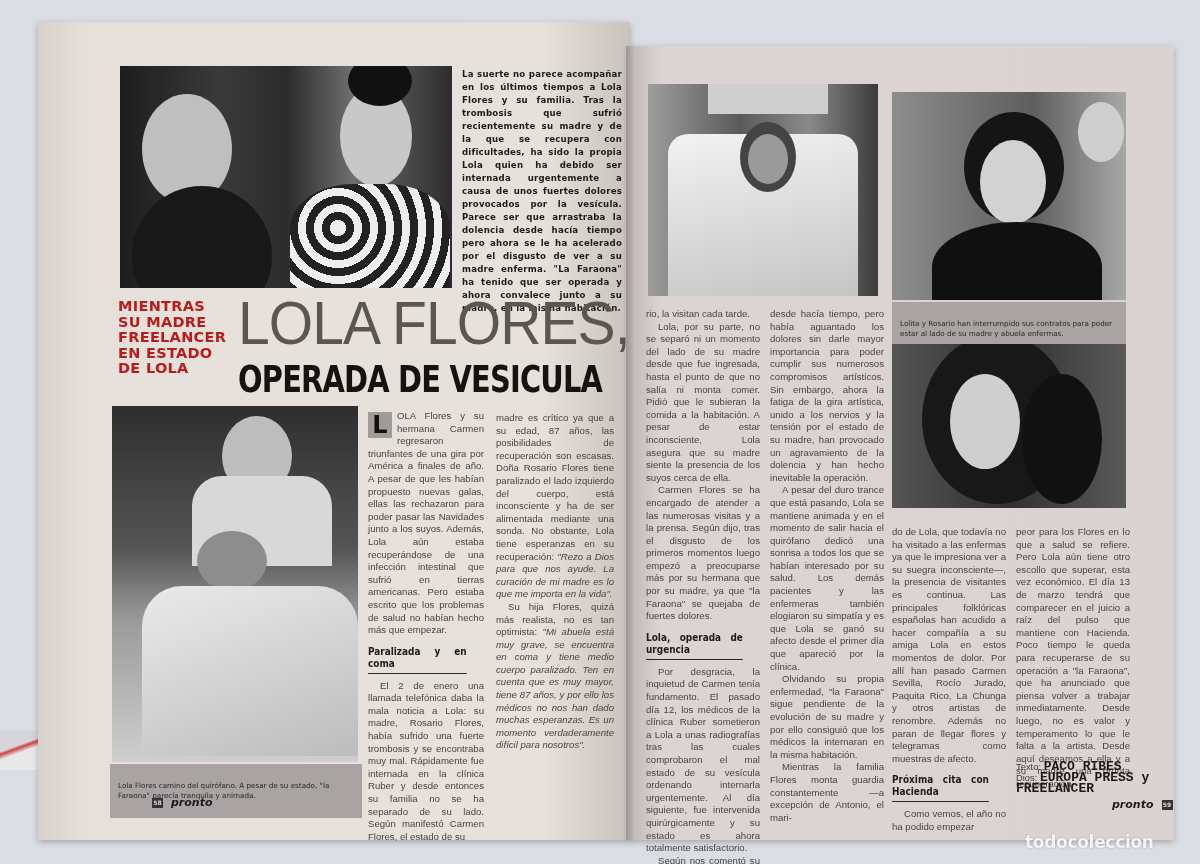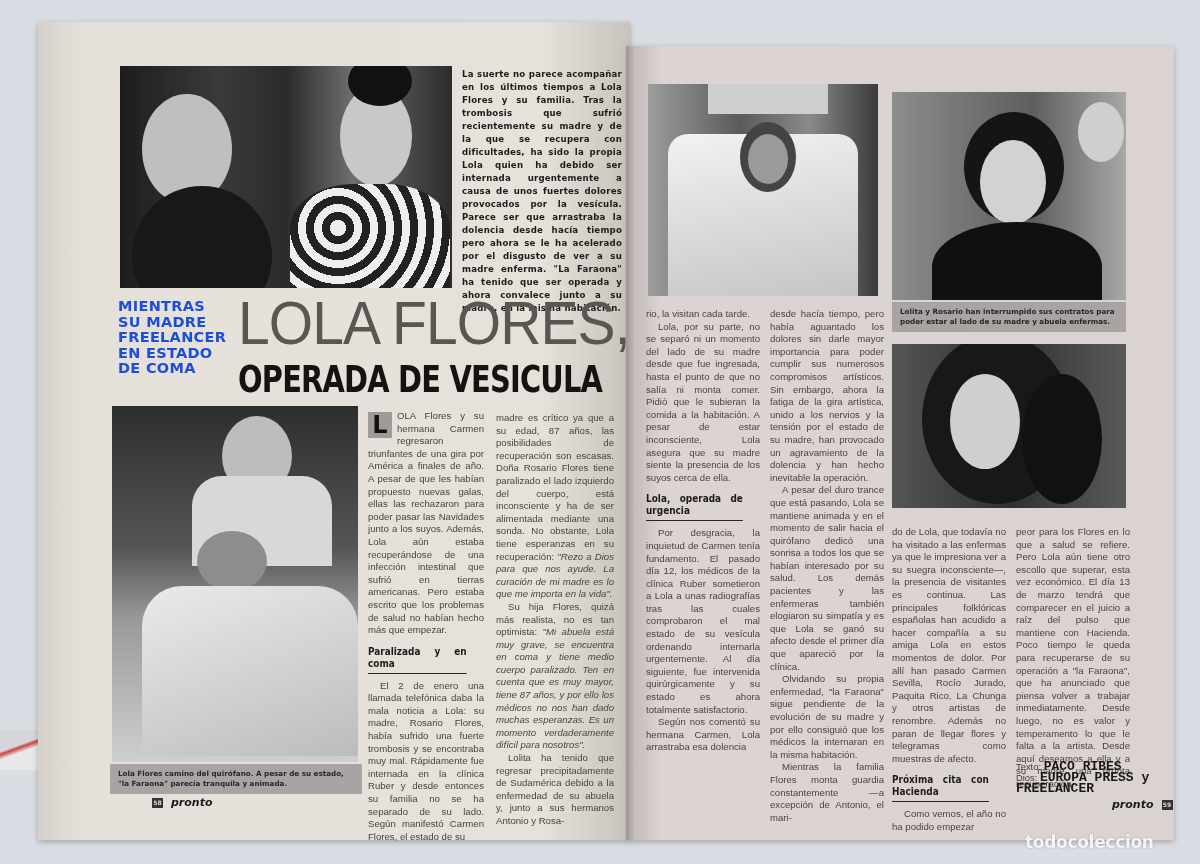--- a/index.html
+++ b/index.html
@@ -7,23 +7,23 @@
   .page{position:absolute;background:#e3ddd6;box-shadow:0 2px 6px rgba(0,0,0,.25);}
   #left-page{left:38px;top:22px;width:592px;height:818px;background:linear-gradient(90deg,#d6d1cb 0%,#e5e0da 8%,#e6e1db 85%,#c9c3bd 100%);}
   #right-page{left:628px;top:46px;width:546px;height:794px;background:linear-gradient(90deg,#bdb6b6 0%,#dcd4d2 6%,#dbd3d1 100%);}
   .photo{position:absolute;overflow:hidden;background:#2a2a2a;}
   .photo .fig{position:absolute;border-radius:50%;}
   .col{position:absolute;font-size:9.6px;line-height:12.6px;color:#4a4440;text-align:justify;}
   .col p{margin:0;text-indent:12px;}
   .col p.noind{text-indent:0;}
   .it{font-style:italic;}
   .sub{font-family:"DejaVu Sans",sans-serif;font-weight:bold;font-size:10.5px;line-height:12px;color:#1e1b19;margin:8px 0 6px 0;padding-bottom:4px;border-bottom:1.5px solid #2a2624;transform:scaleX(.85);transform-origin:left;}
-  .caption{position:absolute;background:#a9a4a3;font-family:"DejaVu Sans",sans-serif;font-weight:bold;font-size:7.2px;line-height:10px;color:#2a2626;padding:5px 8px;}
+  .caption{position:absolute;background:#a9a4a3;font-family:"DejaVu Sans",sans-serif;font-weight:normal;font-size:7.2px;line-height:10px;color:#2a2626;padding:17px 8px;}
   .lead{position:absolute;left:462px;top:68px;width:160px;font-family:"DejaVu Sans",sans-serif;font-weight:bold;font-size:8.6px;line-height:13px;color:#1f1b18;text-align:justify;letter-spacing:.2px;}
-  .kicker{position:absolute;left:118px;top:299px;width:120px;font-family:"DejaVu Sans",sans-serif;font-weight:900;font-size:14.5px;line-height:15.5px;color:#1d4ed8;letter-spacing:.3px;}
+  .kicker{position:absolute;left:118px;top:299px;width:120px;font-family:"DejaVu Sans",sans-serif;font-weight:900;font-size:14.5px;line-height:15.5px;color:#b91c1c;letter-spacing:.3px;}
   .headline{position:absolute;left:238px;top:293px;font-family:"Liberation Sans",sans-serif;font-size:62px;line-height:60px;color:#5b5651;letter-spacing:-1px;transform:scaleX(.92);transform-origin:left;white-space:nowrap;}
   .headline2{position:absolute;left:238px;top:360px;font-family:"DejaVu Sans",sans-serif;font-weight:bold;font-size:37px;line-height:40px;color:#15120f;letter-spacing:-1px;transform:scaleX(.78);transform-origin:left;white-space:nowrap;}
   .dropcap{float:left;width:24px;height:26px;background:#a09a98;color:#111;font-weight:bold;font-size:24px;line-height:26px;text-align:center;margin:2px 5px 0 0;font-family:"DejaVu Sans",sans-serif;}
   .footer{position:absolute;font-family:"DejaVu Sans",sans-serif;font-weight:bold;font-style:italic;font-size:11px;color:#1a1a1a;display:flex;align-items:center;gap:8px;padding-left:40px;}
   .pnum{display:inline-block;width:11px;height:10px;background:#333;color:#ddd;font-size:6px;line-height:10px;text-align:center;font-style:normal;}
   .credits{position:absolute;left:1016px;top:761px;font-size:9.4px;line-height:11px;color:#3e3a38;}
   .credits b{font-family:Liberation Mono, monospace;color:#1a1716;font-size:13px;}
   .watermark{position:absolute;left:1025px;top:832px;font-family:"DejaVu Sans",sans-serif;font-weight:bold;font-size:17px;color:#f4f4f6;letter-spacing:-.3px;text-shadow:0 0 2px rgba(0,0,0,.25);}
   .spine{position:absolute;left:626px;top:46px;width:10px;height:794px;background:linear-gradient(90deg,#9a9494,#c9c2c0);}
   .redstrip{position:absolute;left:0;top:730px;width:40px;height:40px;background:linear-gradient(160deg,#d6d6da 40%,#c44 45%,#e8e8e8 55%);}
@@ -44,21 +44,21 @@
   <div style="position:absolute;left:170px;top:118px;width:160px;height:110px;background:repeating-radial-gradient(circle at 30% 40%,#eee 0 8px,#222 8px 16px);border-radius:40% 40% 0 0;"></div>
 </div>
 
 <div class="lead">La suerte no parece acompañar en los últimos tiempos a Lola Flores y su familia. Tras la trombosis que sufrió recientemente su madre y de la que se recupera con dificultades, ha sido la propia Lola quien ha debido ser internada urgentemente a causa de unos fuertes dolores provocados por la vesícula. Parece ser que arrastraba la dolencia desde hacía tiempo pero ahora se le ha acelerado por el disgusto de ver a su madre enferma. "La Faraona" ha tenido que ser operada y ahora convalece junto a su madre, en la misma habitación.</div>
 
 <div class="kicker">
   <div>MIENTRAS</div>
   <div>SU MADRE</div>
   <div>FREELANCER</div>
   <div>EN ESTADO</div>
-  <div>DE COMA</div>
+  <div>DE LOLA</div>
 </div>
 <div class="headline">LOLA FLORES,</div>
 <div class="headline2">OPERADA DE VESICULA</div>
 
 <div class="photo" style="left:112px;top:406px;width:246px;height:356px;background:linear-gradient(180deg,#2e2e2e 0%,#555 40%,#9a9a9a 60%,#cfcfcf 100%);">
   <div class="fig" style="left:110px;top:10px;width:70px;height:80px;background:#bdbdbd;"></div>
   <div style="position:absolute;left:80px;top:70px;width:140px;height:90px;background:#d8d8d8;border-radius:30px 30px 0 0;"></div>
   <div class="fig" style="left:85px;top:125px;width:70px;height:60px;background:#8d8d8d;"></div>
   <div style="position:absolute;left:30px;top:180px;width:216px;height:170px;background:linear-gradient(160deg,#eaeaea,#bcbcbc);border-radius:40px 40px 0 0;"></div>
 </div>
@@ -66,21 +66,20 @@
 
 <div class="col" style="left:368px;top:410px;width:116px;">
   <p class="noind"><span class="dropcap">L</span><span>OLA Flores y su hermana Carmen regresaron triunfantes de una gira por América a finales de año. A pesar de que les habían propuesto nuevas galas, ellas las rechazaron para poder pasar las Navidades junto a los suyos. Además, Lola aún estaba recuperándose de una infección intestinal que sufrió en tierras americanas. Pero estaba escrito que los problemas de salud no habían hecho más que empezar.</span></p>
   <div class="sub">Paralizada y en coma</div>
   <p>El 2 de enero una llamada telefónica daba la mala noticia a Lola: su madre, Rosario Flores, había sufrido una fuerte trombosis y se encontraba muy mal. Rápidamente fue internada en la clínica Ruber y desde entonces su familia no se ha separado de su lado. Según manifestó Carmen Flores, el estado de su</p>
 </div>
 
 <div class="col" style="left:496px;top:412px;width:118px;">
   <p class="noind"><span>madre es crítico ya que a su edad, 87 años, las posibilidades de recuperación son escasas. Doña Rosario Flores tiene paralizado el lado izquierdo del cuerpo, está inconsciente y ha de ser alimentada mediante una sonda. No obstante, Lola tiene esperanzas en su recuperación:</span> <span class="it">"Rezo a Dios para que nos ayude. La curación de mi madre es lo que me importa en la vida".</span></p>
   <p><span>Su hija Flores, quizá más realista, no es tan optimista:</span> <span class="it">"Mi abuela está muy grave, se encuentra en coma y tiene medio cuerpo paralizado. Ten en cuenta que es muy mayor, tiene 87 años, y por ello los médicos no nos han dado muchas esperanzas. Es un momento verdaderamente difícil para nosotros".</span></p>
-  <p>Lolita ha tenido que regresar precipitadamente de Sudamérica debido a la enfermedad de su abuela y, junto a sus hermanos Antonio y Rosa-</p>
 </div>
 
 <div class="footer" style="left:112px;top:796px;">
   <span class="pnum">58</span>
   <span>pronto</span>
 </div>
 
 <div id="right-page" class="page"></div>
 <div class="spine"></div>
 
@@ -101,20 +100,21 @@
 
 <div class="photo" style="left:892px;top:344px;width:234px;height:164px;background:linear-gradient(90deg,#555,#303030 50%,#5a5a5a);">
   <div class="fig" style="left:30px;top:-10px;width:150px;height:170px;background:#181818;"></div>
   <div class="fig" style="left:58px;top:30px;width:70px;height:95px;background:#cfcfcf;"></div>
   <div class="fig" style="left:130px;top:30px;width:80px;height:130px;background:#111;"></div>
 </div>
 
 <div class="col" style="left:646px;top:308px;width:114px;">
   <p class="noind">rio, la visitan cada tarde.</p>
   <p>Lola, por su parte, no se separó ni un momento del lado de su madre desde que fue ingresada, hasta el punto de que no salía ni monta comer. Pidió que le subieran la comida a la habitación. A pesar de estar inconsciente, Lola asegura que su madre siente la presencia de los suyos cerca de ella.</p>
+  <p>Carmen Flores se ha encargado de atender a las numerosas visitas y a la prensa. Según dijo, tras el disgusto de los primeros momentos luego empezó a preocuparse más por su hermana que por su madre, ya que "la Faraona" se quejaba de fuertes dolores.</p>
   <div class="sub">Lola, operada de urgencia</div>
   <p>Por desgracia, la inquietud de Carmen tenía fundamento. El pasado día 12, los médicos de la clínica Ruber sometieron a Lola a unas radiografías tras las cuales comprobaron el mal estado de su vesícula ordenando internarla urgentemente. Al día siguiente, fue intervenida quirúrgicamente y su estado es ahora totalmente satisfactorio.</p>
   <p>Según nos comentó su hermana Carmen, Lola arrastraba esa dolencia</p>
 </div>
 
 <div class="col" style="left:770px;top:308px;width:114px;">
   <p class="noind">desde hacía tiempo, pero había aguantado los dolores sin darle mayor importancia para poder cumplir sus numerosos compromisos artísticos. Sin embargo, ahora la fatiga de la gira artística, unido a los nervios y la tensión por el estado de su madre, han provocado un agravamiento de la dolencia y han hecho inevitable la operación.</p>
   <p>A pesar del duro trance que está pasando, Lola se mantiene animada y en el momento de salir hacia el quirófano dedicó una sonrisa a todos los que se habían interesado por su salud. Los demás pacientes y las enfermeras también elogiaron su simpatía y es que Lola se ganó su afecto desde el primer día que apareció por la clínica.</p>
   <p>Olvidando su propia enfermedad, "la Faraona" sigue pendiente de la evolución de su madre y por ello consiguió que los médicos la internaran en la misma habitación.</p>
   <p>Mientras la familia Flores monta guardia constantemente —a excepción de Antonio, el mari-</p>

